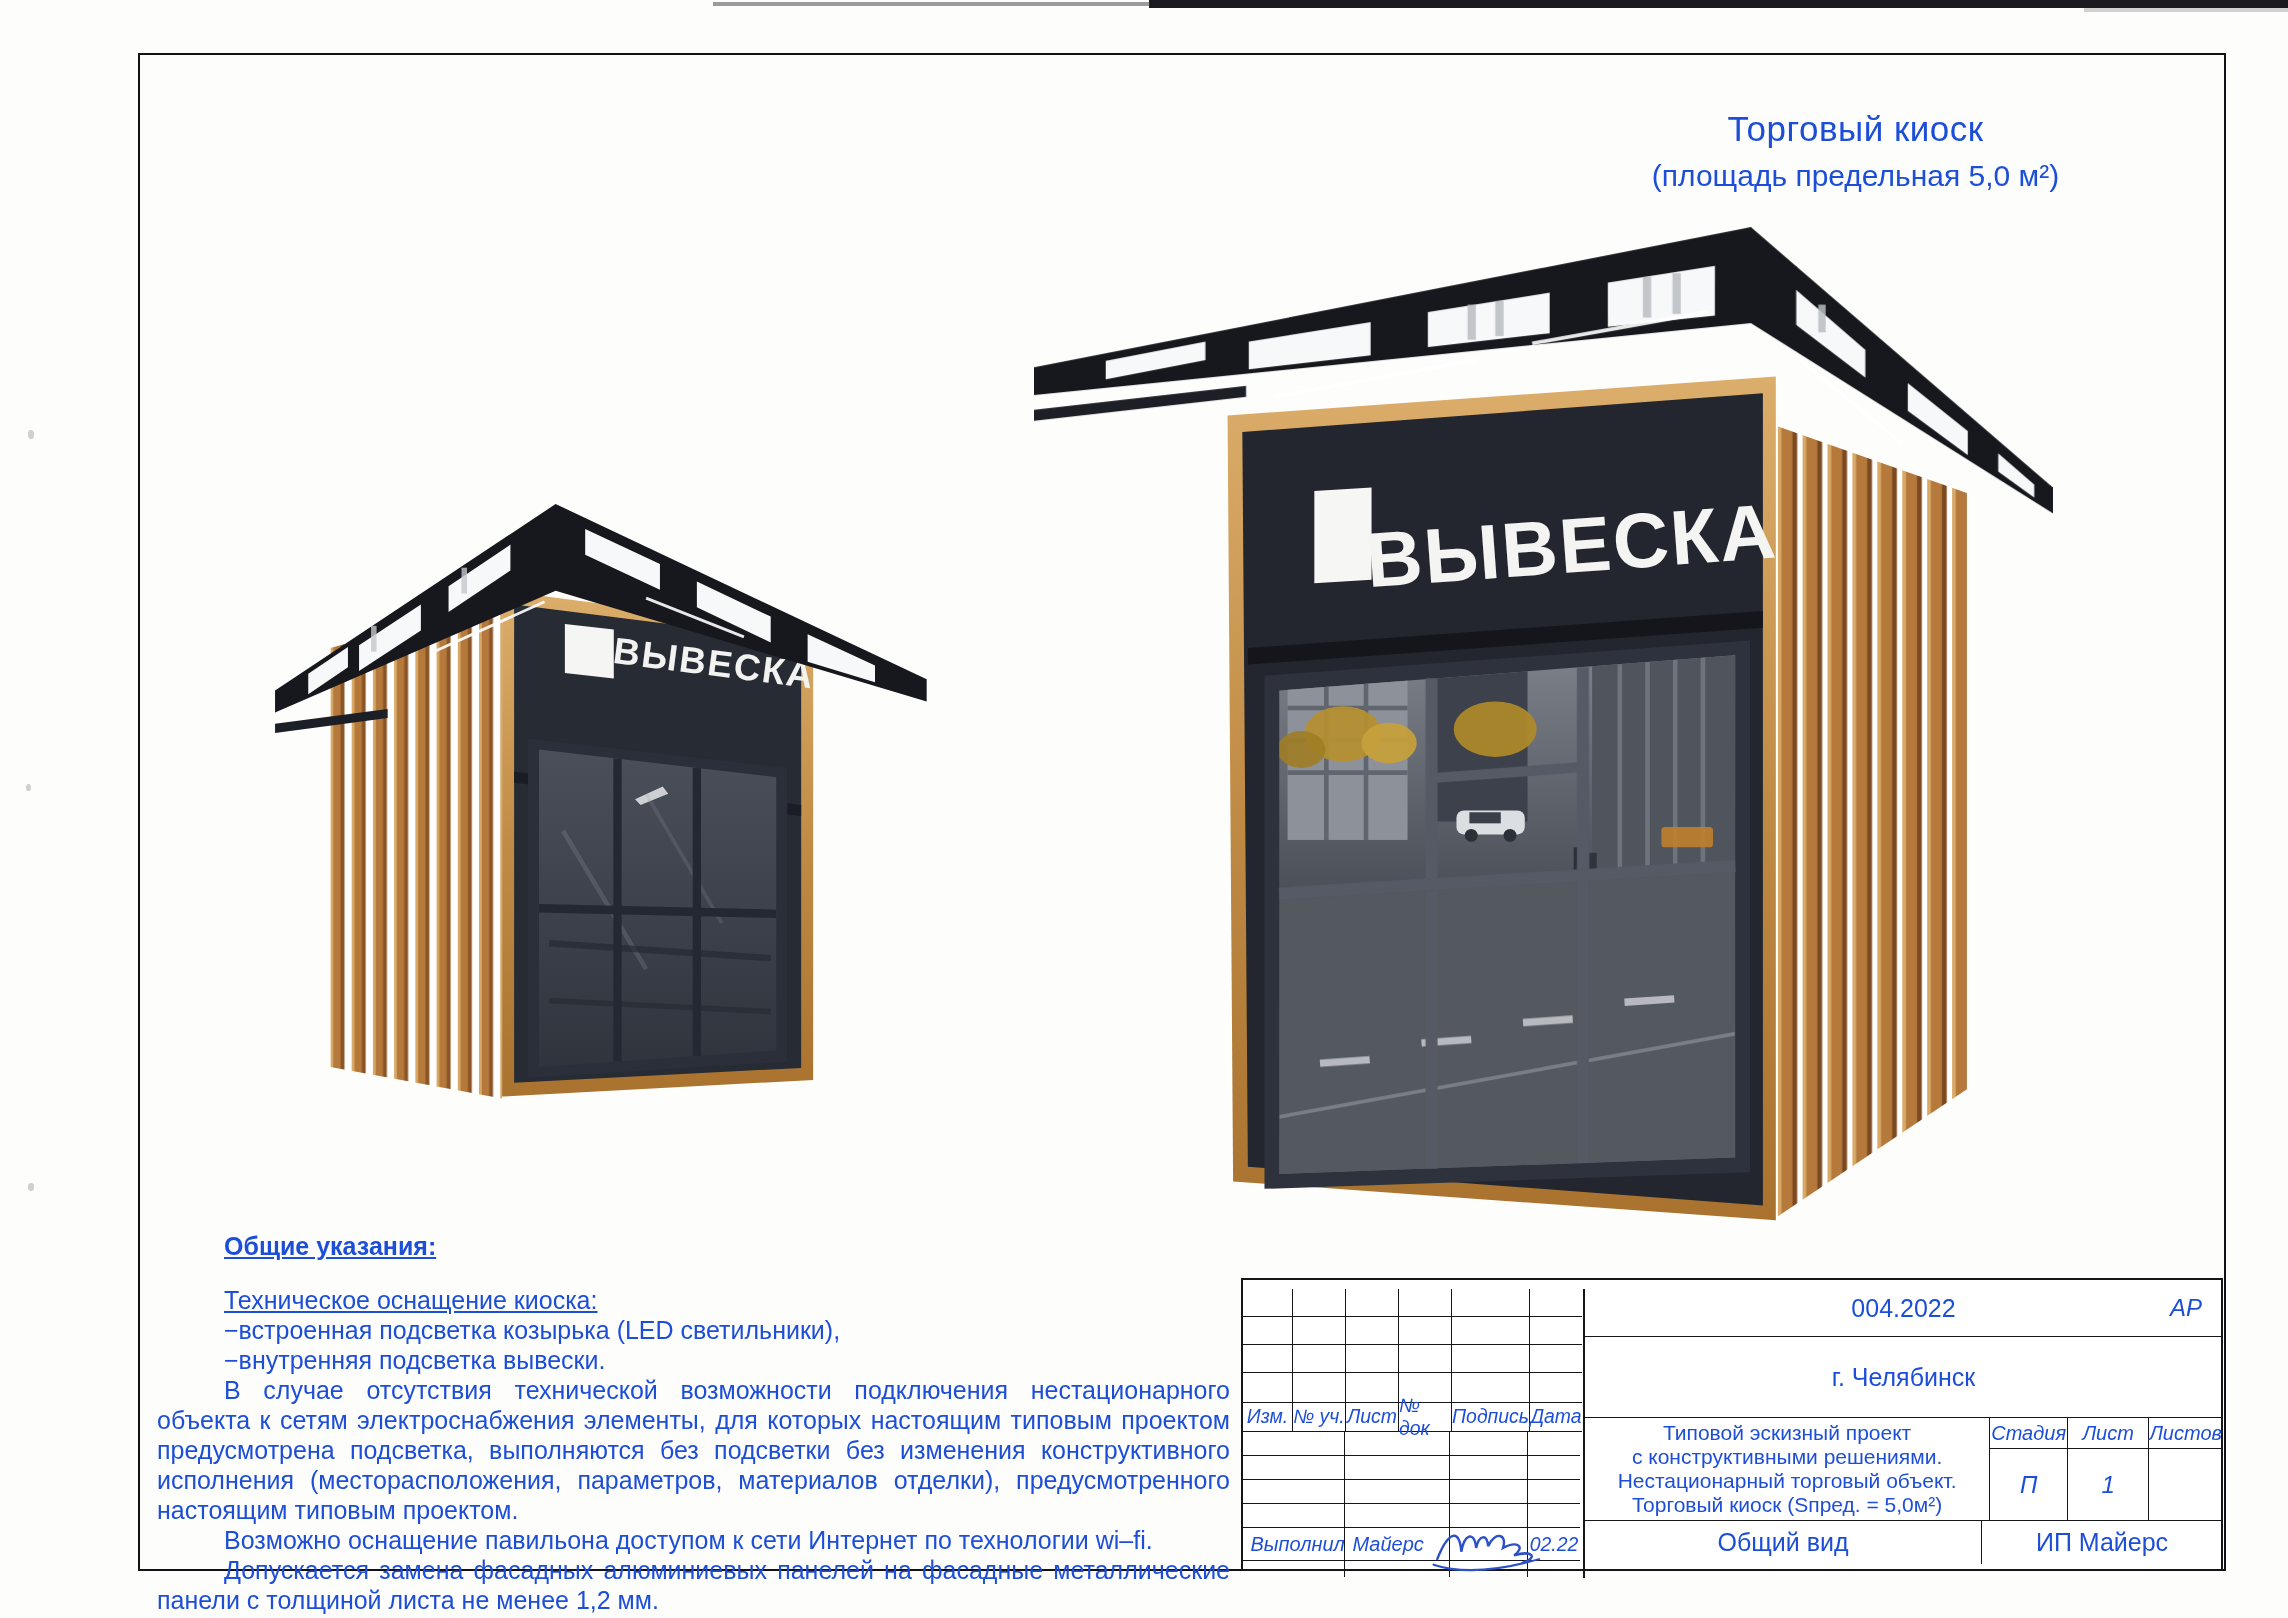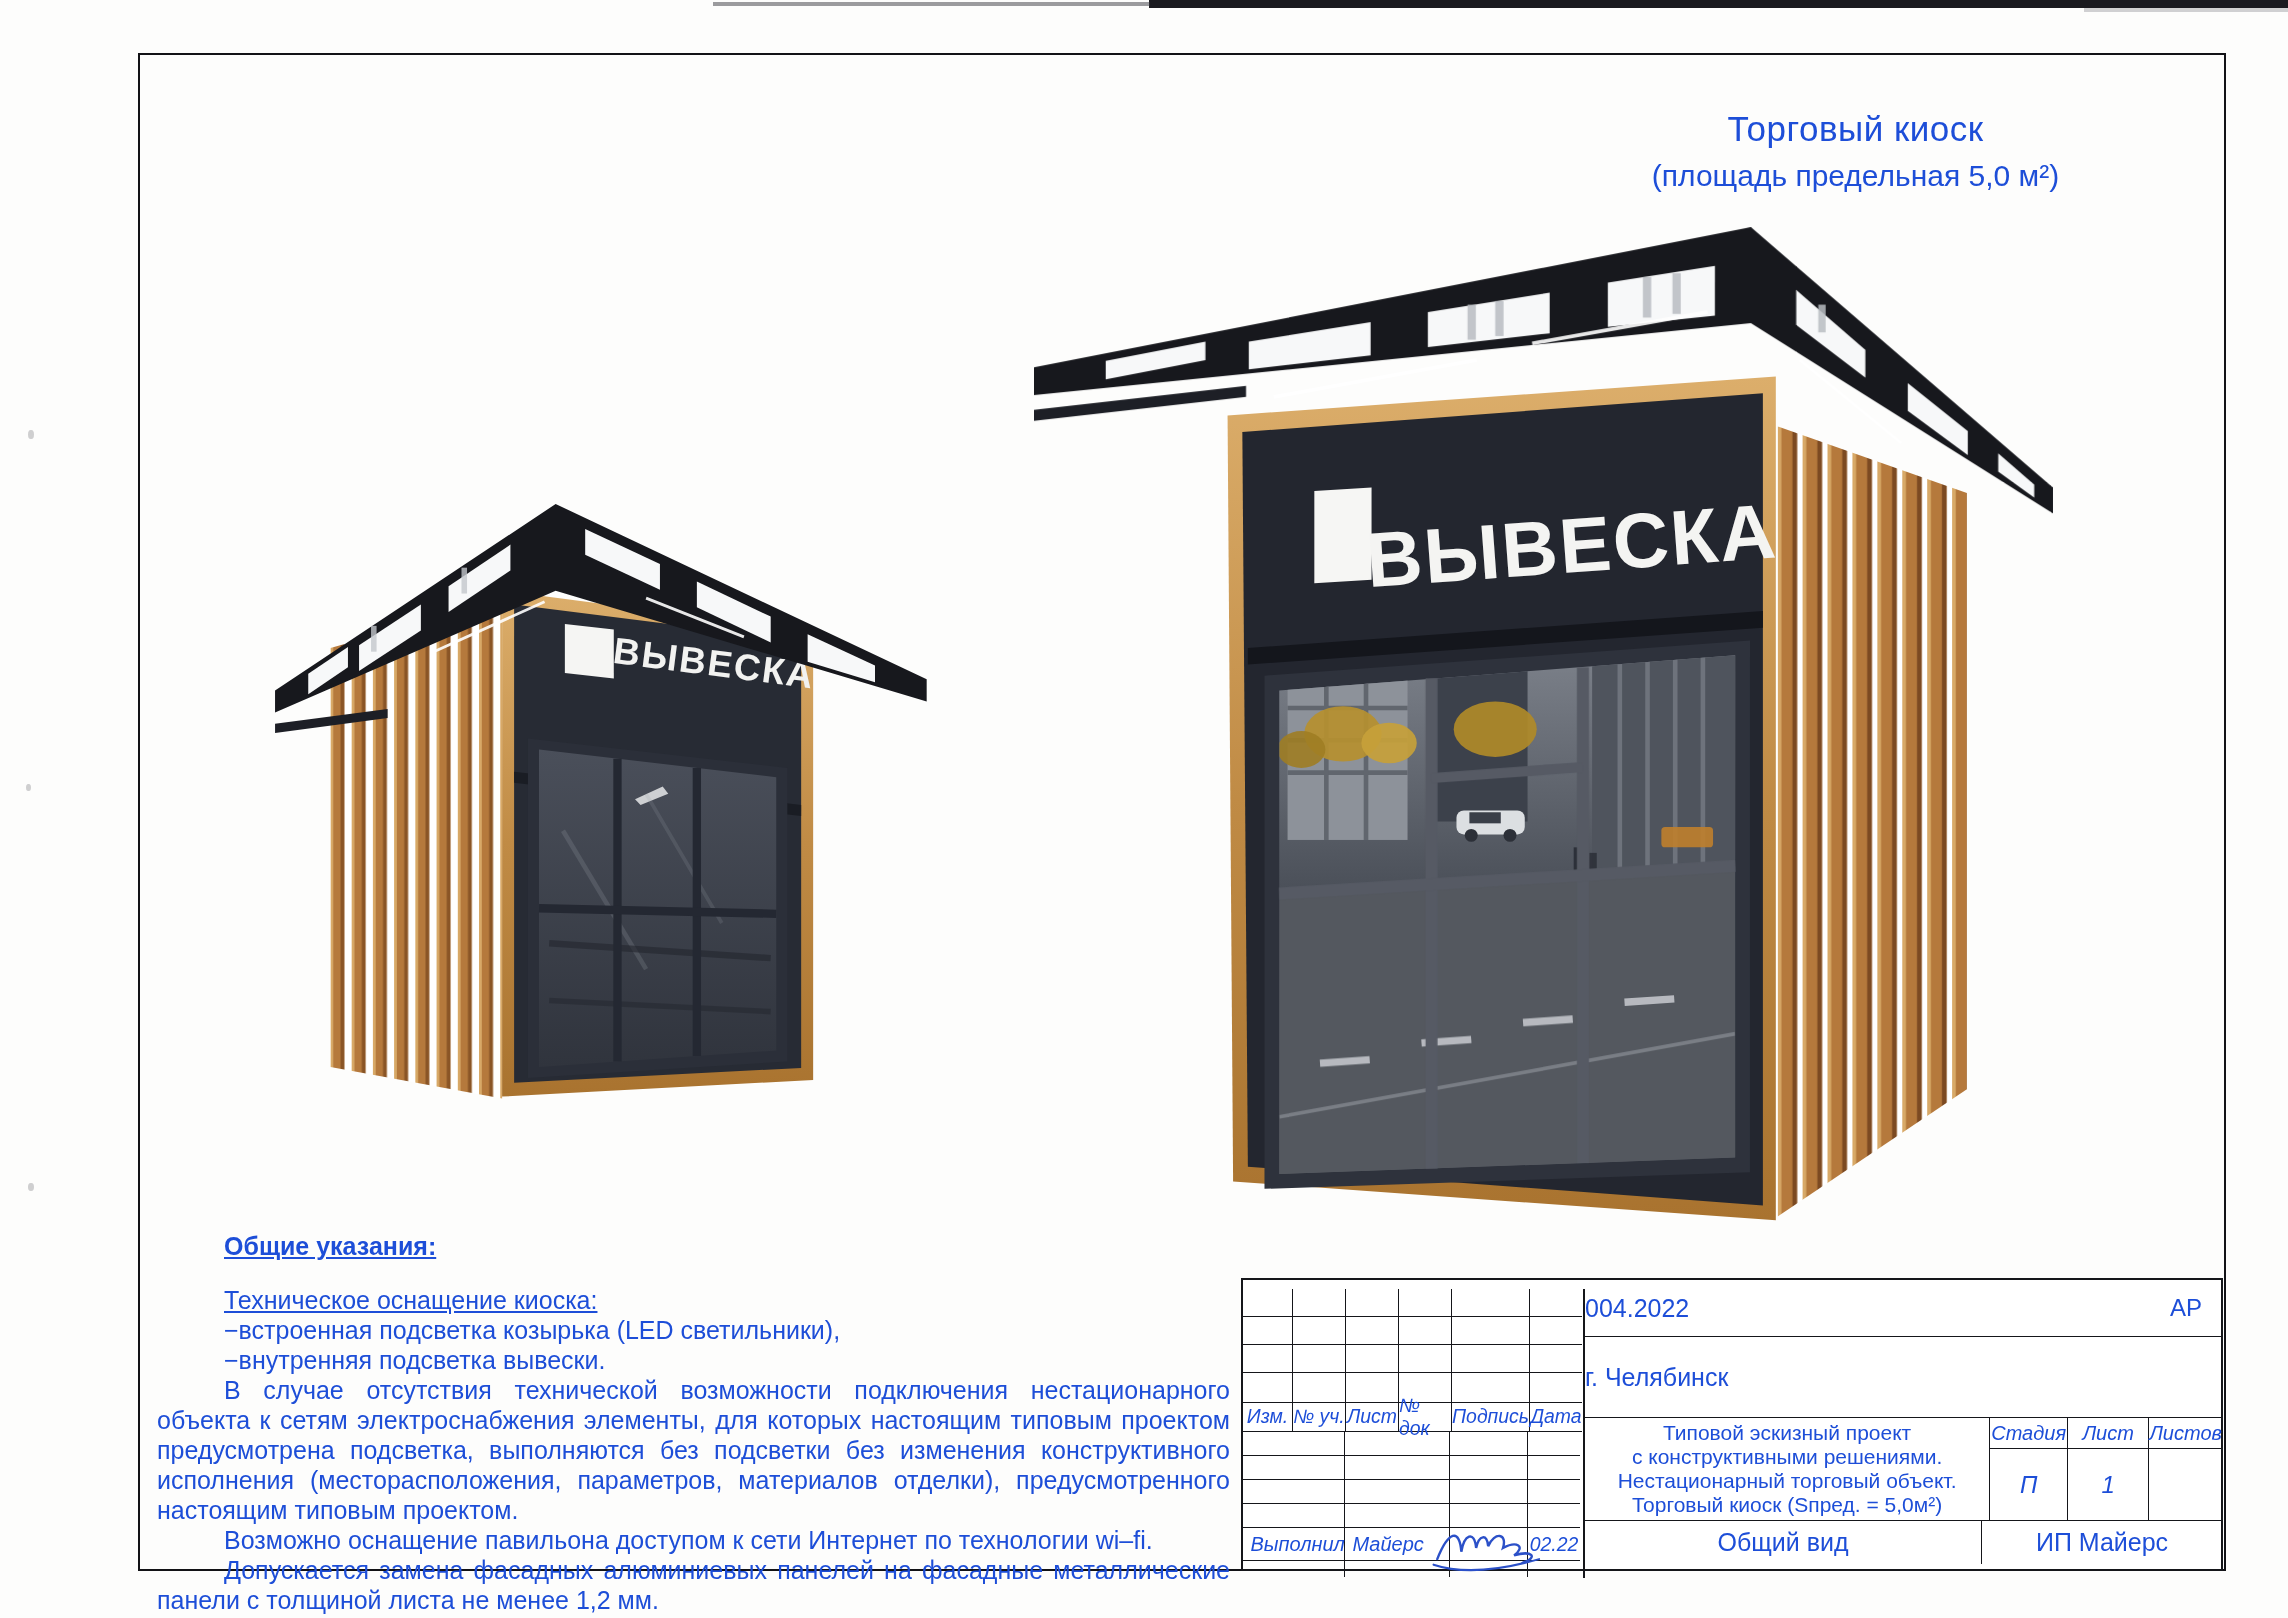--- a/index.html
+++ b/index.html
@@ -29,26 +29,26 @@
   .tb-left{position:absolute;left:0;top:9px;width:342px;height:100%;border-right:2.8px solid #15161a;}
   .gt{display:grid;}
   .gtop{grid-template-columns:50px 53px 53px 53px 78px 52px;grid-template-rows:28px 28px 28px 29.5px 29.5px;}
   .gbot{grid-template-columns:102px 105px 78px 52px;grid-template-rows:24px 24px 24px 24px 33px 15.7px;}
   .c{border-right:1.8px solid #15161a;border-bottom:1.8px solid #15161a;display:flex;align-items:center;justify-content:center;overflow:visible;}
   .c.nr{border-right:none;}
   .c.nb{border-bottom:none;}
   .c.lbl{font-size:19.4px;}
   .c.txt{font-size:20px;justify-content:flex-start;padding-left:7.4px;text-align:center;}
   .tb-right{position:absolute;left:342px;top:0;width:637px;height:100%;}
-  .band{position:relative;border-bottom:1.8px solid #15161a;display:flex;align-items:center;justify-content:flex-start;}
+  .band{position:relative;border-bottom:1.8px solid #15161a;display:flex;align-items:center;justify-content:center;}
   .b1{height:57px;font-size:25px;}
   .b2{height:81px;font-size:25px;}
   .b3{height:103px;padding:0;display:flex;align-items:stretch;}
   .b4{height:43px;border-bottom:none;display:flex;align-items:stretch;}
-  .doc-code{position:absolute;right:20px;top:50%;transform:translateY(-50%);font-size:24px;}
+  .doc-code{position:absolute;right:20px;top:50%;transform:translateY(-50%);font-size:24px;font-style:italic;}
   .desc{width:427px;border-right:1.8px solid #15161a;display:flex;flex-direction:column;justify-content:center;text-align:center;font-size:21px;line-height:24px;}
   .stage-grid{flex:1;display:grid;grid-template-columns:78px 81px 1fr;grid-template-rows:31px 1fr;}
   .sg{border-right:1.8px solid #15161a;border-bottom:1.8px solid #15161a;display:flex;align-items:center;justify-content:center;font-size:20px;}
   .sg.nr{border-right:none;}
   .sg.nb{border-bottom:none;}
   .sg.val{font-size:24px;}
   .view{width:397px;border-right:1.8px solid #15161a;display:flex;align-items:center;justify-content:center;font-size:25px;}
   .comp{flex:1;display:flex;align-items:center;justify-content:center;font-size:25px;}
   .sig{position:absolute;left:185px;top:90px;width:162px;height:52px;z-index:3;pointer-events:none;}
   .kiosks{left:0;top:0;width:2289px;height:1619px;}

